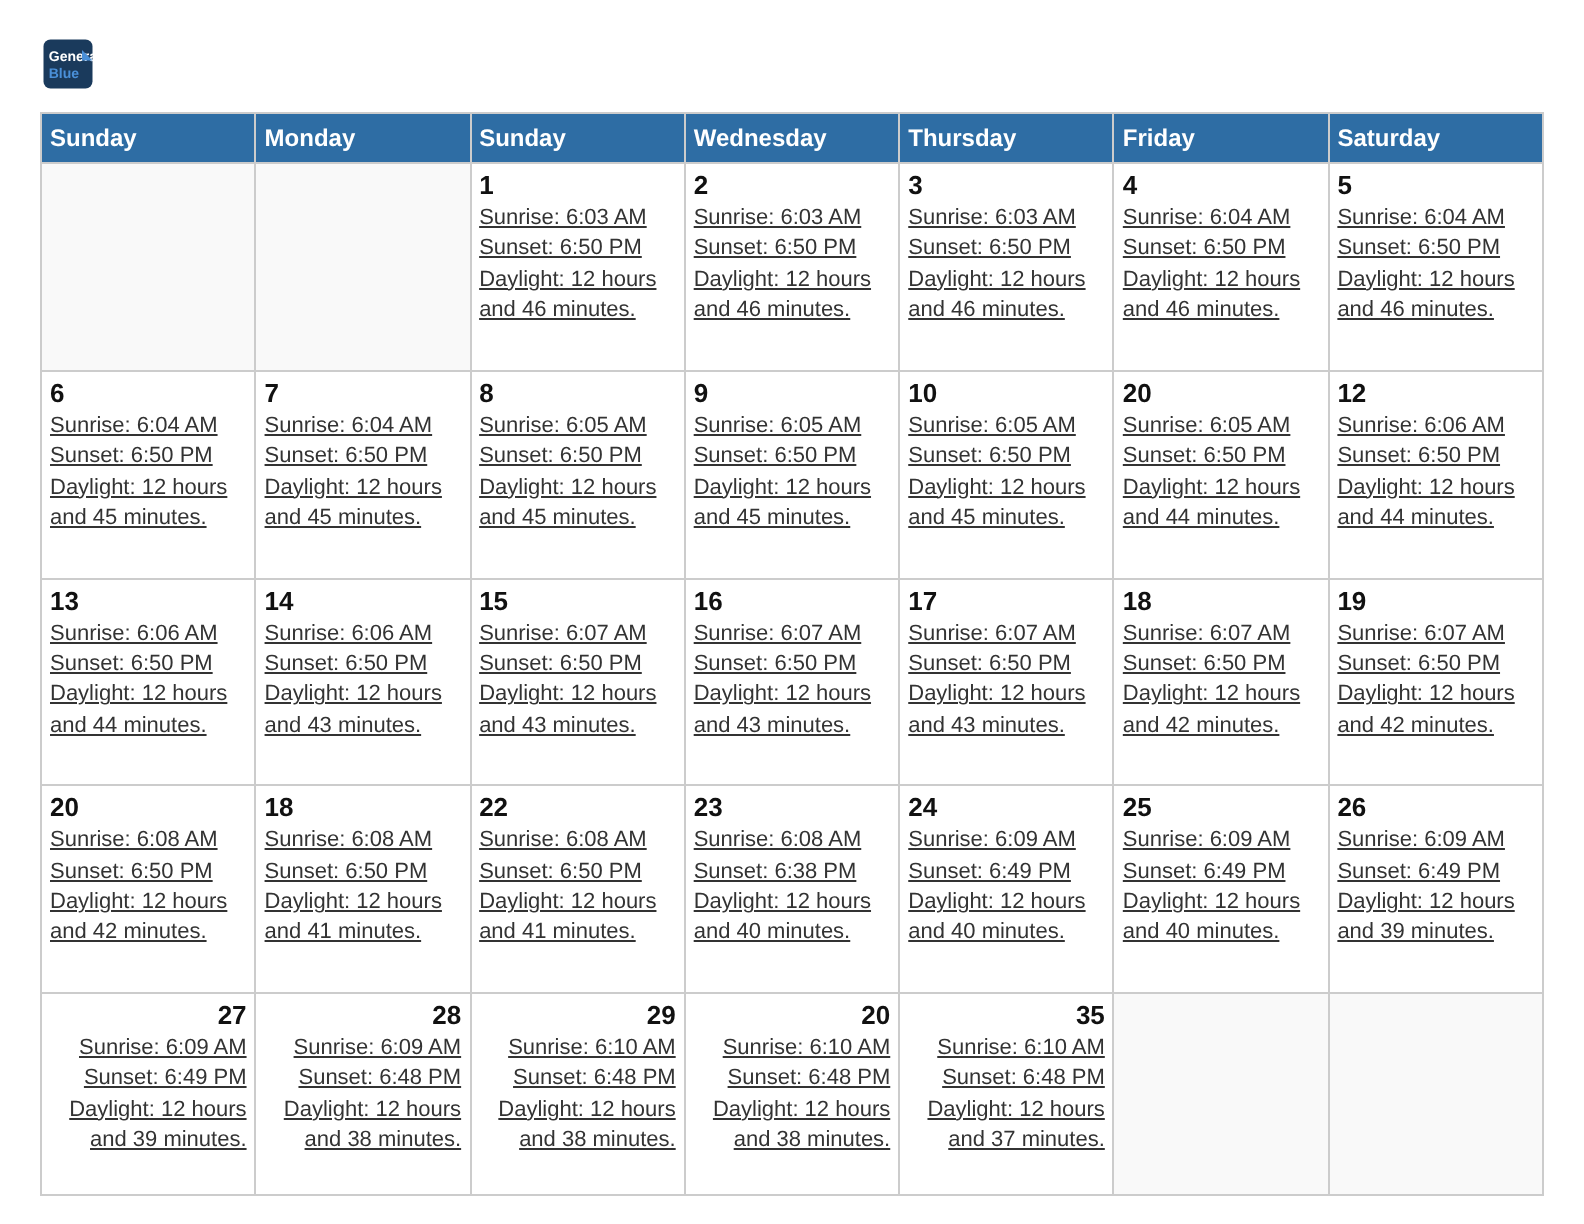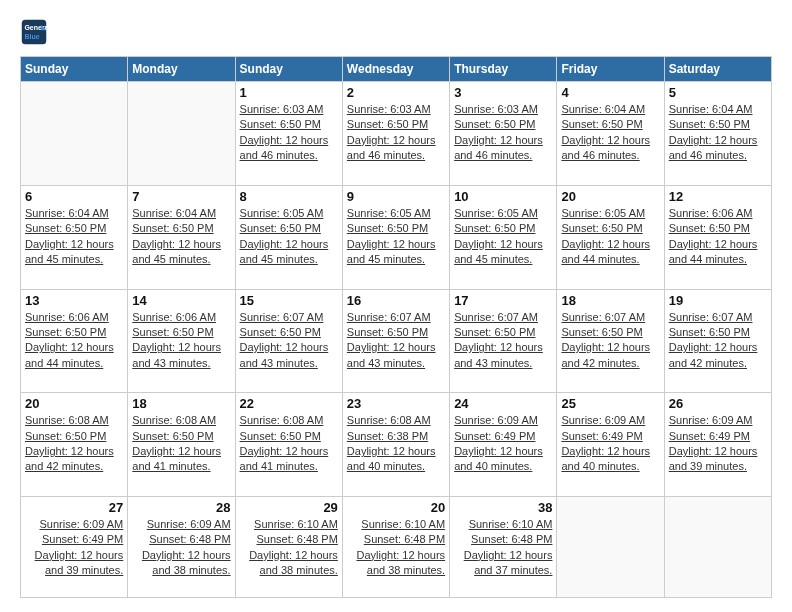--- a/index.html
+++ b/index.html
@@ -320,21 +320,21 @@
 Sunset: 6:48 PM
 Daylight: 12 hours and 38 minutes.</div>
           </td>
           <td>
             <span class="day-num">20</span>
             <div class="day-info">Sunrise: 6:10 AM
 Sunset: 6:48 PM
 Daylight: 12 hours and 38 minutes.</div>
           </td>
           <td>
-            <span class="day-num">38</span>
+            <span class="day-num">35</span>
             <div class="day-info">Sunrise: 6:10 AM
 Sunset: 6:48 PM
 Daylight: 12 hours and 37 minutes.</div>
           </td>
           <td class="empty"></td>
           <td class="empty"></td>
         </tr>
       </tbody>
   </table>
 </div>

